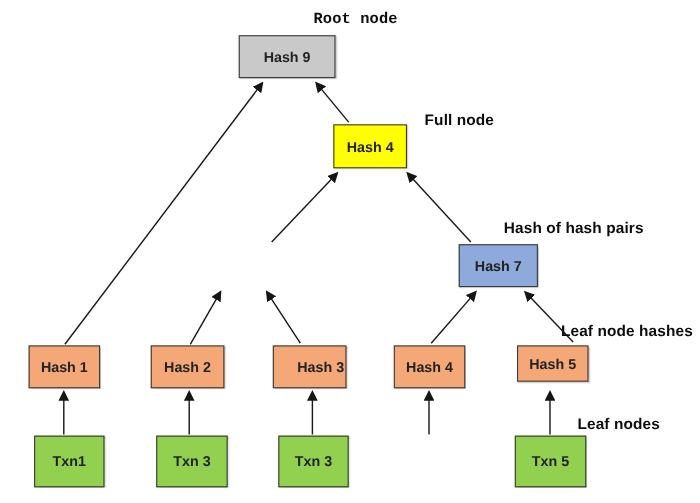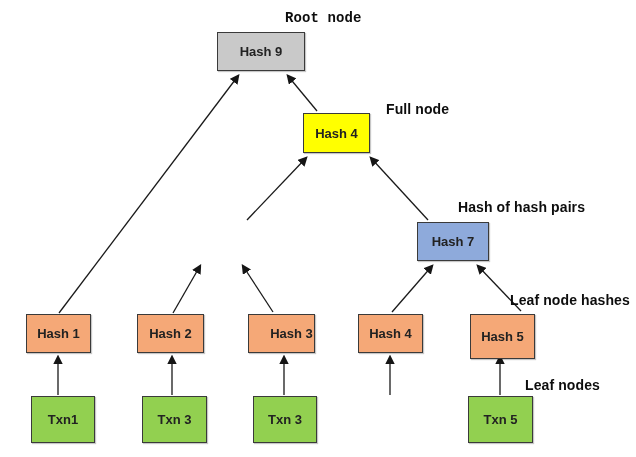--- a/index.html
+++ b/index.html
@@ -67,21 +67,21 @@
       <line x1="428" y1="220" x2="371" y2="158" stroke="#1a1a1a" stroke-width="1.3" marker-end="url(#arrowhead)"></line>
       <line x1="317" y1="111" x2="288" y2="76" stroke="#1a1a1a" stroke-width="1.3" marker-end="url(#arrowhead)"></line>
     </svg>
 <div class="node" style="left: 217px; top: 32px; width: 88px; height: 39px; background: rgb(201, 201, 201);">Hash 9</div>
     <div class="node" style="left: 303px; top: 113px; width: 67px; height: 40px; background: rgb(255, 255, 0);">Hash 4</div>
     <div class="node" style="left: 417px; top: 222px; width: 72px; height: 39px; background: rgb(142, 170, 219);">Hash 7</div>
     <div class="node" style="left: 26px; top: 314px; width: 65px; height: 39px; background: rgb(245, 168, 119);">Hash 1</div>
     <div class="node" style="left: 137px; top: 314px; width: 67px; height: 39px; background: rgb(245, 168, 119);">Hash 2</div>
     <div class="node" style="left: 248px; top: 314px; width: 67px; height: 39px; background: rgb(245, 168, 119); padding-left: 20px;">Hash 3</div>
     <div class="node" style="left: 358px; top: 314px; width: 65px; height: 39px; background: rgb(245, 168, 119);">Hash 4</div>
-    <div class="node" style="left: 470px; top: 314px; width: 65px; height: 45px; background: rgb(245, 168, 119);">Hash 5</div>
+    <div class="node" style="left: 470px; top: 314px; width: 65px; height: 33px; background: rgb(245, 168, 119);">Hash 5</div>
     <div class="node" style="left: 31px; top: 396px; width: 64px; height: 47px; background: rgb(146, 208, 80);">Txn1</div>
     <div class="node" style="left: 142px; top: 396px; width: 65px; height: 47px; background: rgb(146, 208, 80);">Txn 3</div>
     <div class="node" style="left: 253px; top: 396px; width: 64px; height: 47px; background: rgb(146, 208, 80);">Txn 3</div>
     <div class="node" style="left: 468px; top: 396px; width: 65px; height: 47px; background: rgb(146, 208, 80);">Txn 5</div>
     <div class="annotation" style="left: 285px; top: 10px; font-family: Liberation Mono, monospace;">Root node</div>
     <div class="annotation" style="left: 386px; top: 101px;">Full node</div>
     <div class="annotation" style="left: 458px; top: 199px;">Hash of hash pairs</div>
     <div class="annotation" style="left: 510px; top: 292px;">Leaf node hashes</div>
     <div class="annotation" style="left: 525px; top: 377px;">Leaf nodes</div>
   </div>

